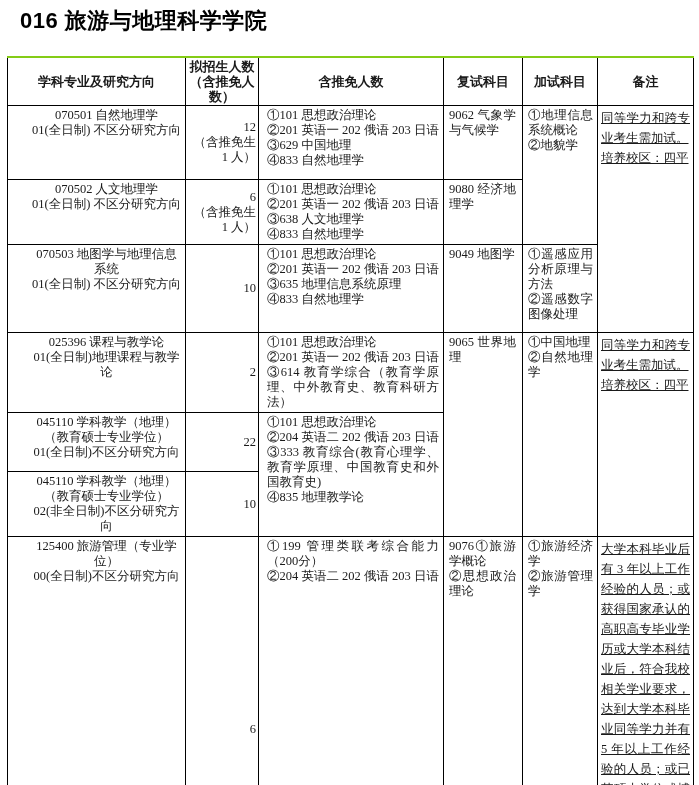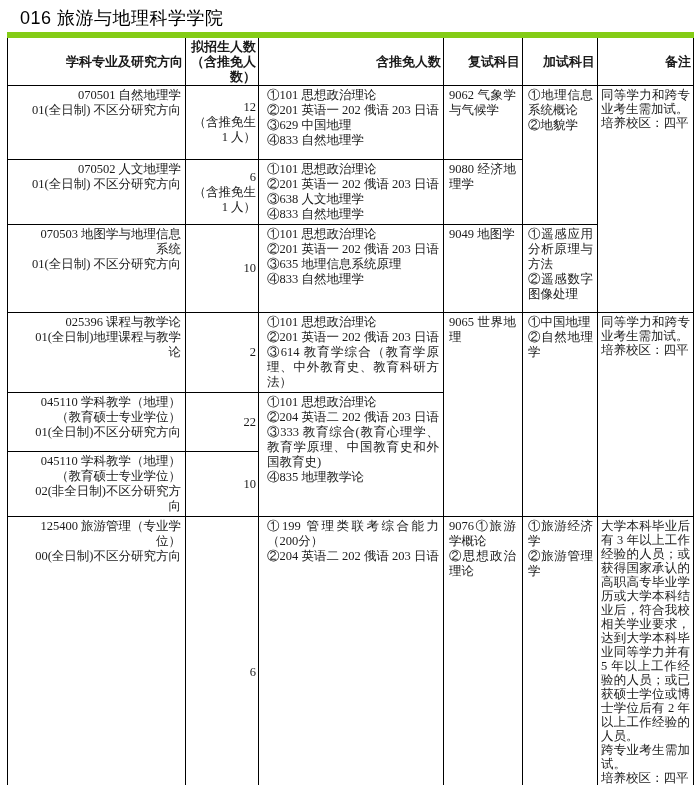--- a/index.html
+++ b/index.html
@@ -3,57 +3,57 @@
 <meta charset="utf-8">
 <style>
   html,body{margin:0;padding:0;}
   body{
     width:699px;height:785px;overflow:hidden;background:#ffffff;
     font-family:"Liberation Serif","DejaVu Serif",serif;
     color:#1a1a1a;
   }
   .title{
     font-family:"Liberation Sans","DejaVu Sans",sans-serif;
-    font-weight:400;font-size:18px;letter-spacing:0.5px;
-    margin:6px 0 2px 20px;color:#000;
+    font-weight:700;font-size:22px;letter-spacing:0.5px;
+    margin:6px 0 20px 20px;color:#000;
   }
   table.grid{
     border-collapse:collapse;table-layout:fixed;
     margin-left:7px;width:686px;
     border:1px solid #000;
   }
   .grid th,.grid td{
     border:1px solid #000;
     font-size:12.5px;line-height:15px;
     vertical-align:top;
     white-space:pre-line;
     padding:2px 5px;
     overflow:hidden;
   }
   .grid thead th{
     font-weight:700;font-size:13px;line-height:15px;
-    text-align:right;vertical-align:middle;
-    border-top:6px solid #84cc16;
+    text-align:center;vertical-align:middle;
+    border-top:2px solid #84cc16;
     padding:1px 2px;
   }
   .grid tbody tr:last-child td{border-bottom:3px solid #000;}
   tr.hh{height:30px;}
   tr.h1{height:74px;}
   tr.h2{height:64px;}
   tr.h3{height:88px;}
   tr.h4{height:61px;}
   tr.h5{height:59px;}
   tr.h6{height:59px;}
   tr.h7{height:313px;}
-  td.major{text-align:right;padding-left:24px;padding-right:4px;margin-top:36px;}
+  td.major{text-align:center;padding-left:24px;padding-right:4px;margin-top:36px;}
   td.quota{text-align:right;vertical-align:middle;padding:2px 2px;}
   td.initial{text-align:justify;padding-left:8px;padding-right:4px;}
   td.retest{text-align:justify;padding:2px 6px 14px 5px;}
   td.additional{text-align:justify;padding:2px 4px 2px 5px;}
-  td.remarks{text-align:justify;padding:2px 3px;line-height:14px;}
+  td.remarks{text-align:justify;padding:2px 3px;line-height:20px;text-decoration:underline;}
 </style>
 </head>
 <body>
 
 <div class="title">016 旅游与地理科学学院</div>
 
 <table class="grid">
   <colgroup>
     <col style="width:178px">
       <col style="width:73px">

